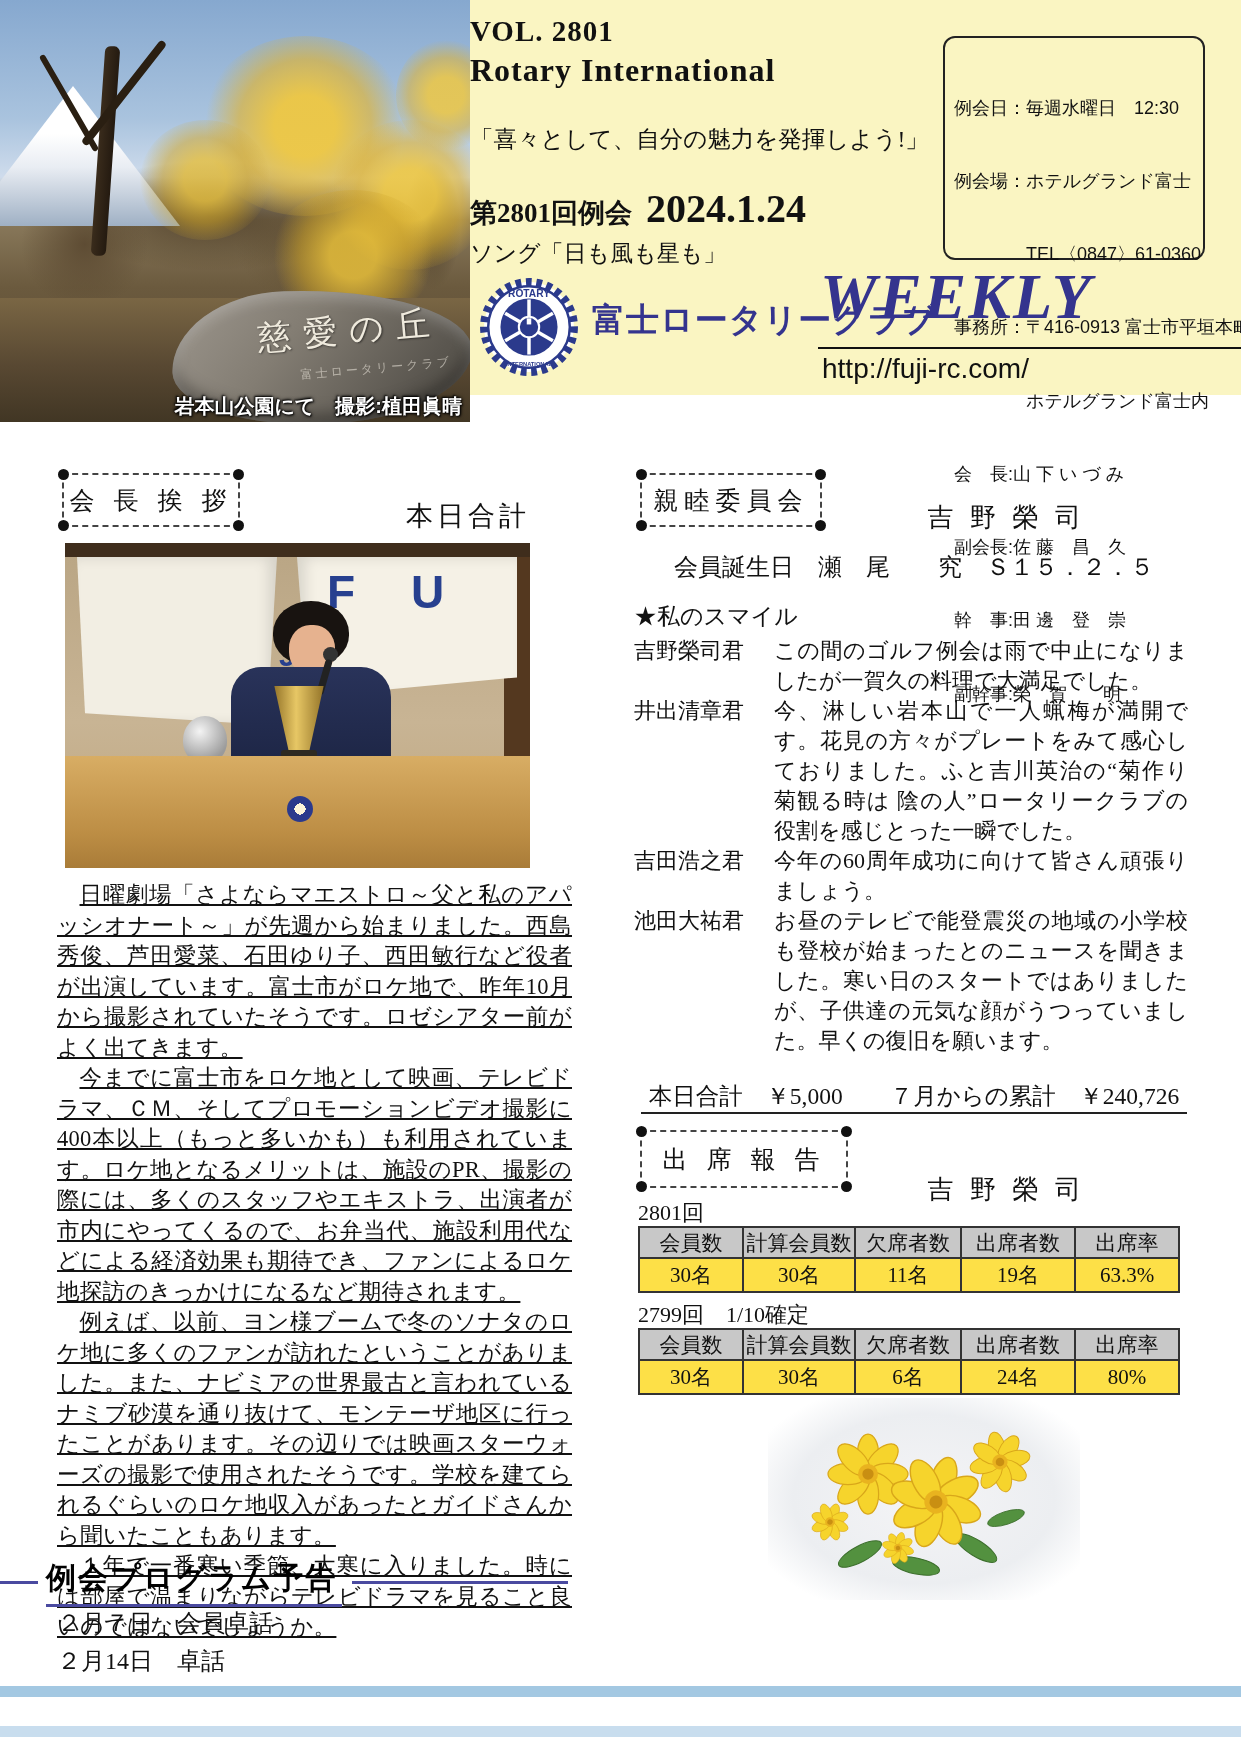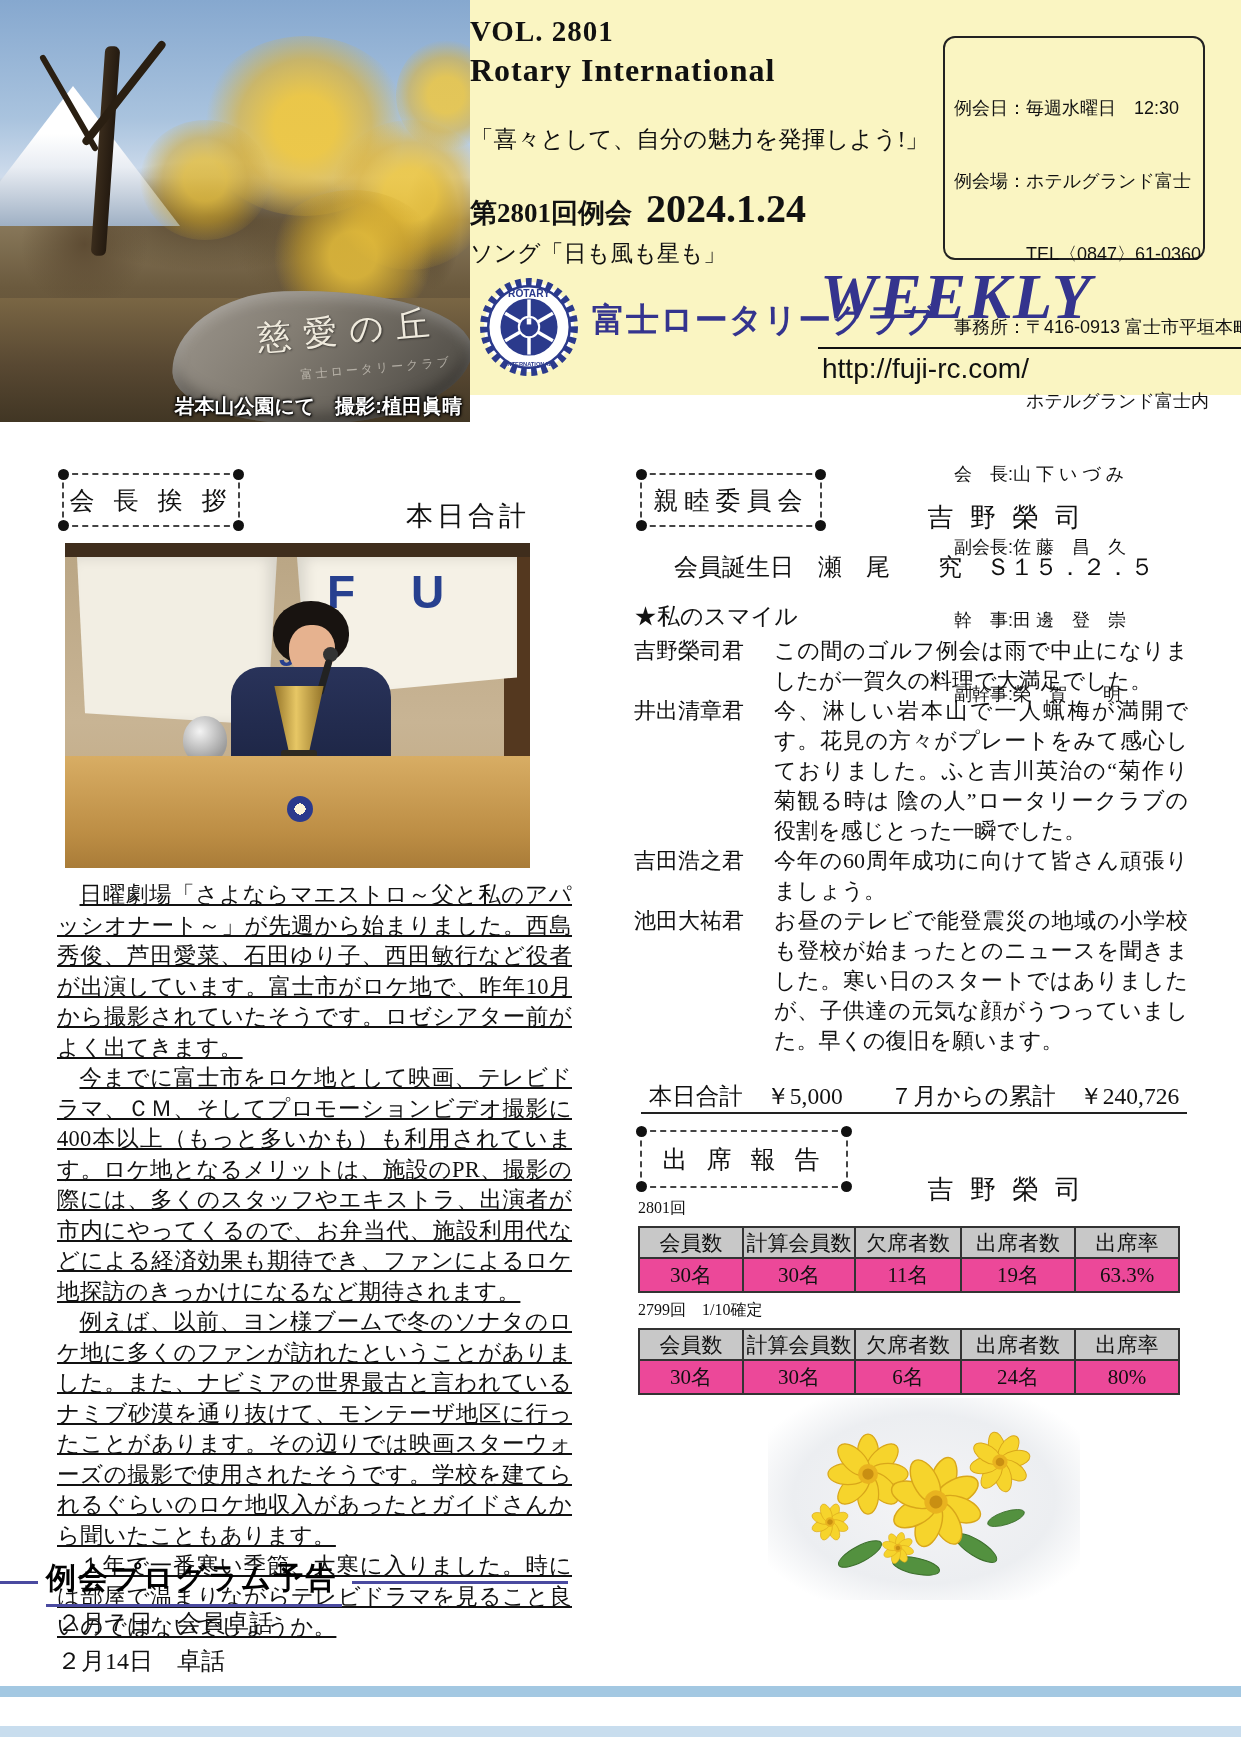--- a/index.html
+++ b/index.html
@@ -150,23 +150,23 @@
 
   
   .birthday { left:640px; top:551px; width:548px; text-align:center; font-size:24px; white-space:pre; }
   .smile-header { left:634px; top:601px; font-size:23px; }
   .smiles { left:634px; top:636px; width:554px; font-size:22px; line-height:30px; }
   .smile-row { display:grid; grid-template-columns:140px 1fr; }
   .smile-text { text-align:justify; }
   .totals { left:640px; top:1080px; width:548px; text-align:center; font-size:23.5px; }
   .totals span { border-bottom:2px solid #222; padding:0 8px 3px; white-space:pre; }
 
-  .att-label { font-size:16px; white-space:pre; }
+  .att-label { font-size:22px; white-space:pre; }
   .lbl1 { left:638px; top:1198px; } .lbl2 { left:638px; top:1300px; }
-  .att-table { border-collapse:collapse; background:#ec4899; }
+  .att-table { border-collapse:collapse; background:#fde047; }
   .t1 { left:638px; top:1226px; } .t2 { left:638px; top:1328px; }
   .att-table th, .att-table td { border:2px solid #333; text-align:center; font-weight:normal;
     font-size:21px; padding:0; }
   .att-table th { background:#c8c8c8; height:31px; }
   .att-table td { height:34px; }
   .c0{width:104px}.c1{width:112px}.c2{width:106px}.c3{width:114px}.c4{width:104px}
 
   .flowers { left:768px; top:1398px; width:312px; height:202px; }
 
   

